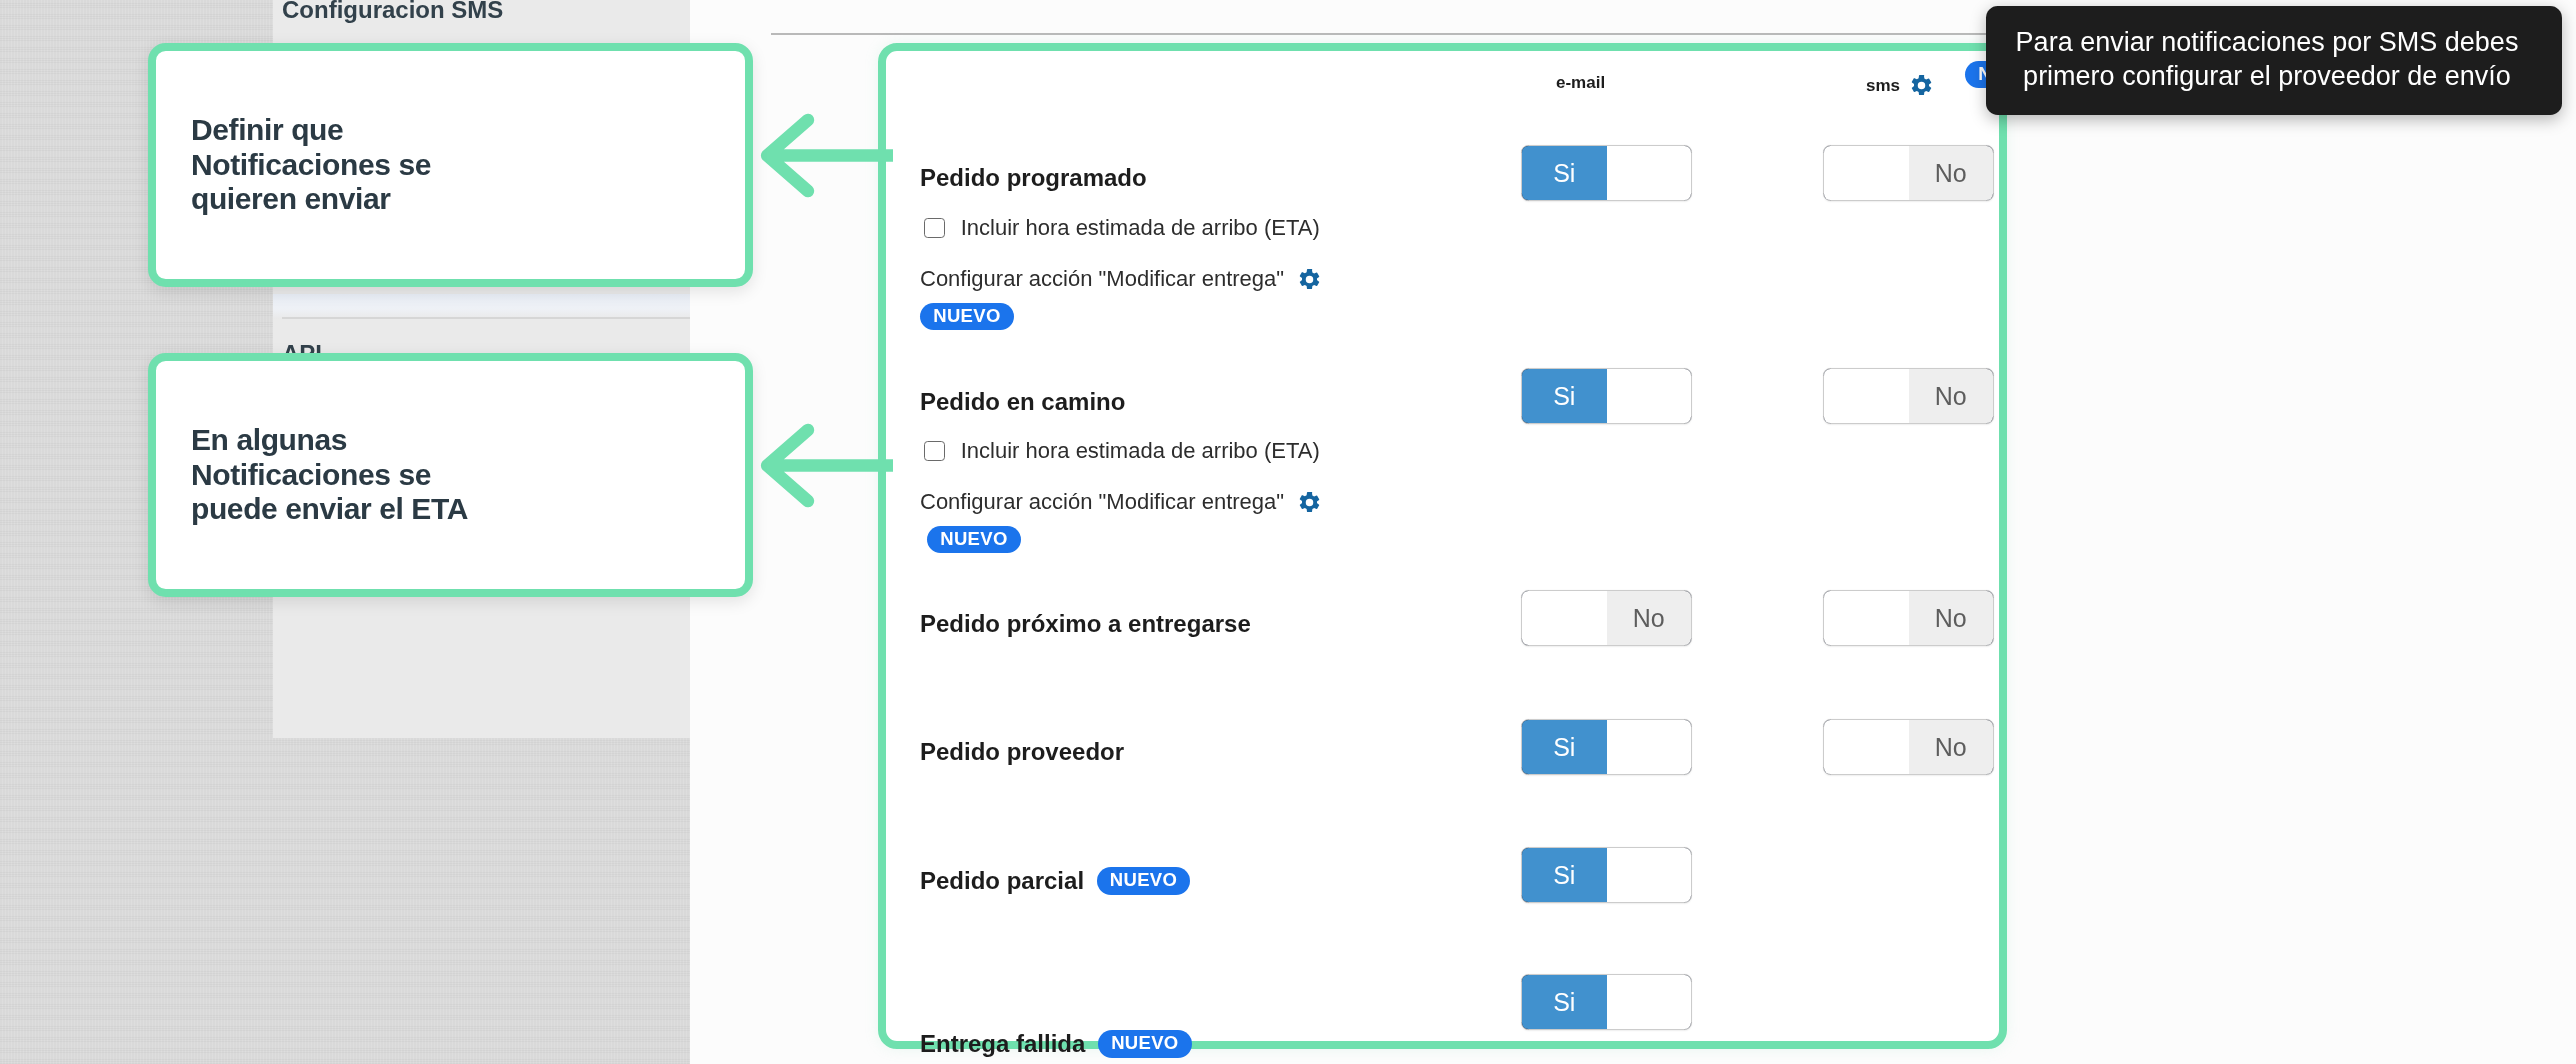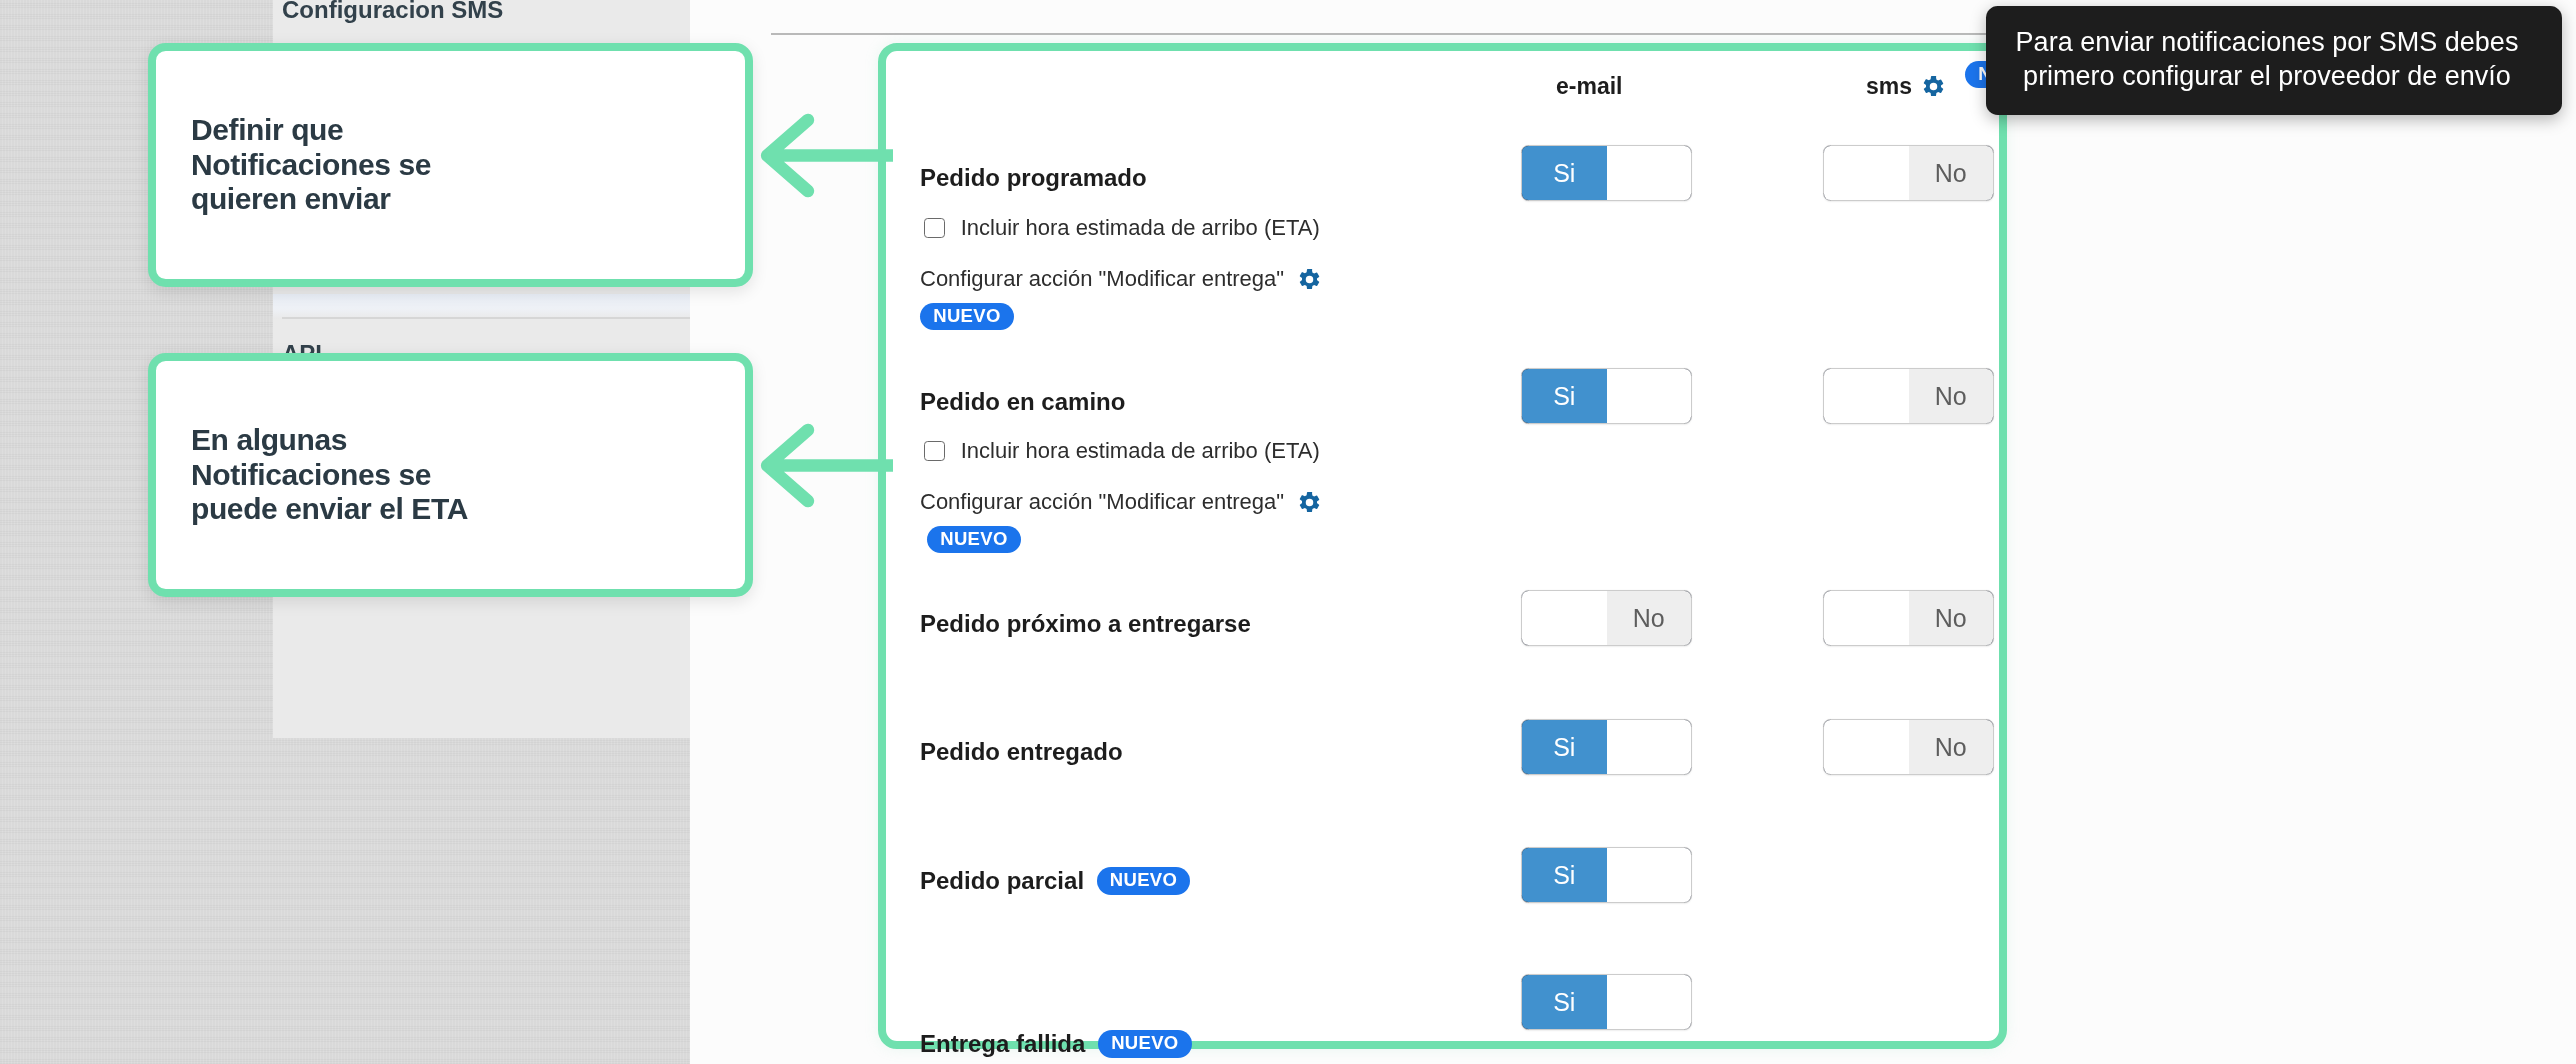--- a/index.html
+++ b/index.html
@@ -87,21 +87,21 @@
     padding: 0 0 0 35px;
     white-space: pre-line;
   }
   #callout-1 { left: 148px; top: 43px; width: 605px; height: 244px; }
   #callout-2 { left: 148px; top: 353px; width: 605px; height: 244px; }
 
   
   .col-header {
     position: absolute;
     font-weight: bold;
-    font-size: 23px;
+    font-size: 17px;
     color: #1d1d1d;
     white-space: nowrap;
   }
   #hdr-email { left: 1556px; top: 73px; }
   #hdr-sms   { left: 1866px; top: 73px; display:flex; align-items:center; gap: 8.9px; }
 
   .gear {
     display: inline-block;
     width: 25px; height: 25px;
     flex: 0 0 auto;
@@ -281,21 +281,21 @@
   <div class="toggle off" style="left:1521px; top:590px;">
     <span class="seg seg-on"></span>
     <span class="seg seg-off">No</span>
   </div>
   <div class="toggle off" style="left:1823px; top:590px;">
     <span class="seg seg-on"></span>
     <span class="seg seg-off">No</span>
   </div>
 
   <div class="row-title" style="left:920px; top:738px;">
-    <span>Pedido entregado</span>
+    <span>Pedido proveedor</span>
   </div>
   <div class="toggle on" style="left:1521px; top:719px;">
     <span class="seg seg-on">Si</span>
     <span class="seg seg-off"></span>
   </div>
   <div class="toggle off" style="left:1823px; top:719px;">
     <span class="seg seg-on"></span>
     <span class="seg seg-off">No</span>
   </div>
 

